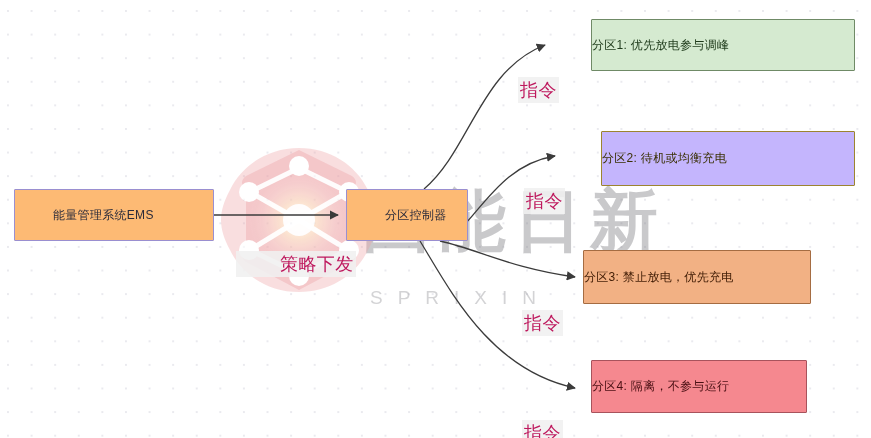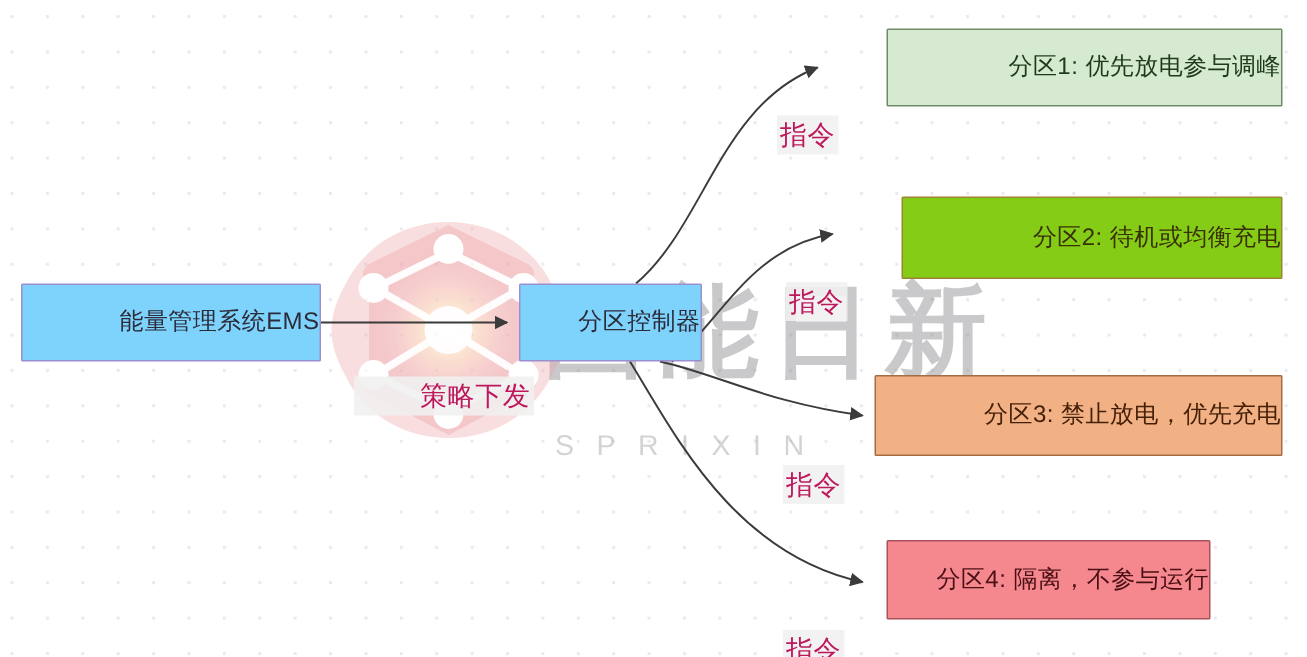--- a/index.html
+++ b/index.html
@@ -20,36 +20,37 @@
   }
   .layer{position:absolute;inset:0;}
   #svg-edges{z-index:4;}
   #watermark-layer{z-index:2;}
   #logo-layer{z-index:3;}
   #nodes{z-index:5;}
 
   .node{
     position:absolute;
     box-sizing:border-box;
-    display:flex;align-items:center;justify-content:flex-end;
+    display:flex;align-items:center;justify-content:flex-start;
     text-align:center;
-    font-size:16px;
+    font-size:12px;
     line-height:1.25;
     letter-spacing:0.3px;
     color:#222222;
     border-width:1px;border-style:solid;
     border-radius:1px;
   }
   .node.ems, .node.ctrl{
-    background:#7dd3fc;
+    background:#fdba74;
     border-color:#9a8fd0;
     color:#2b2b3a;
+    padding-left:38px;
   }
   .z1{background:#d5ead0;border-color:#6f8a66;color:#1e3a1a;}
-  .z2{background:#84cc16;border-color:#9c8430;color:#3a3005;}
+  .z2{background:#c4b5fd;border-color:#9c8430;color:#3a3005;}
   .z3{background:#f2b184;border-color:#a56c42;color:#452008;}
   .z4{background:#f5888f;border-color:#a8535c;color:#4a1014;}
 
   .edge-label{
     position:absolute;
     font-size:18px;
     color:#be185d;
     background:rgba(240,240,240,0.88);
     padding:1px 2px;
     white-space:nowrap;
@@ -158,21 +159,21 @@
   </div>
 
   <div class="node z1" style="left:591px;top:19px;width:264px;height:52px;">
     <span>分区1: 优先放电参与调峰</span>
   </div>
 
   <div class="node z2" style="left:601px;top:131px;width:254px;height:55px;">
     <span>分区2: 待机或均衡充电</span>
   </div>
 
-  <div class="node z3" style="left:583px;top:250px;width:272px;height:54px;">
+  <div class="node z3" style="left:583px;top:250px;width:228px;height:54px;">
     <span>分区3: 禁止放电，优先充电</span>
   </div>
 
   <div class="node z4" style="left:591px;top:360px;width:216px;height:53px;">
     <span>分区4: 隔离，不参与运行</span>
   </div>
 
   <div class="edge-label" style="left:236px;top:206px;padding-left:44px;">策略下发</div>
 
   <div class="edge-label" style="left:518px;top:32px;">指令</div>

